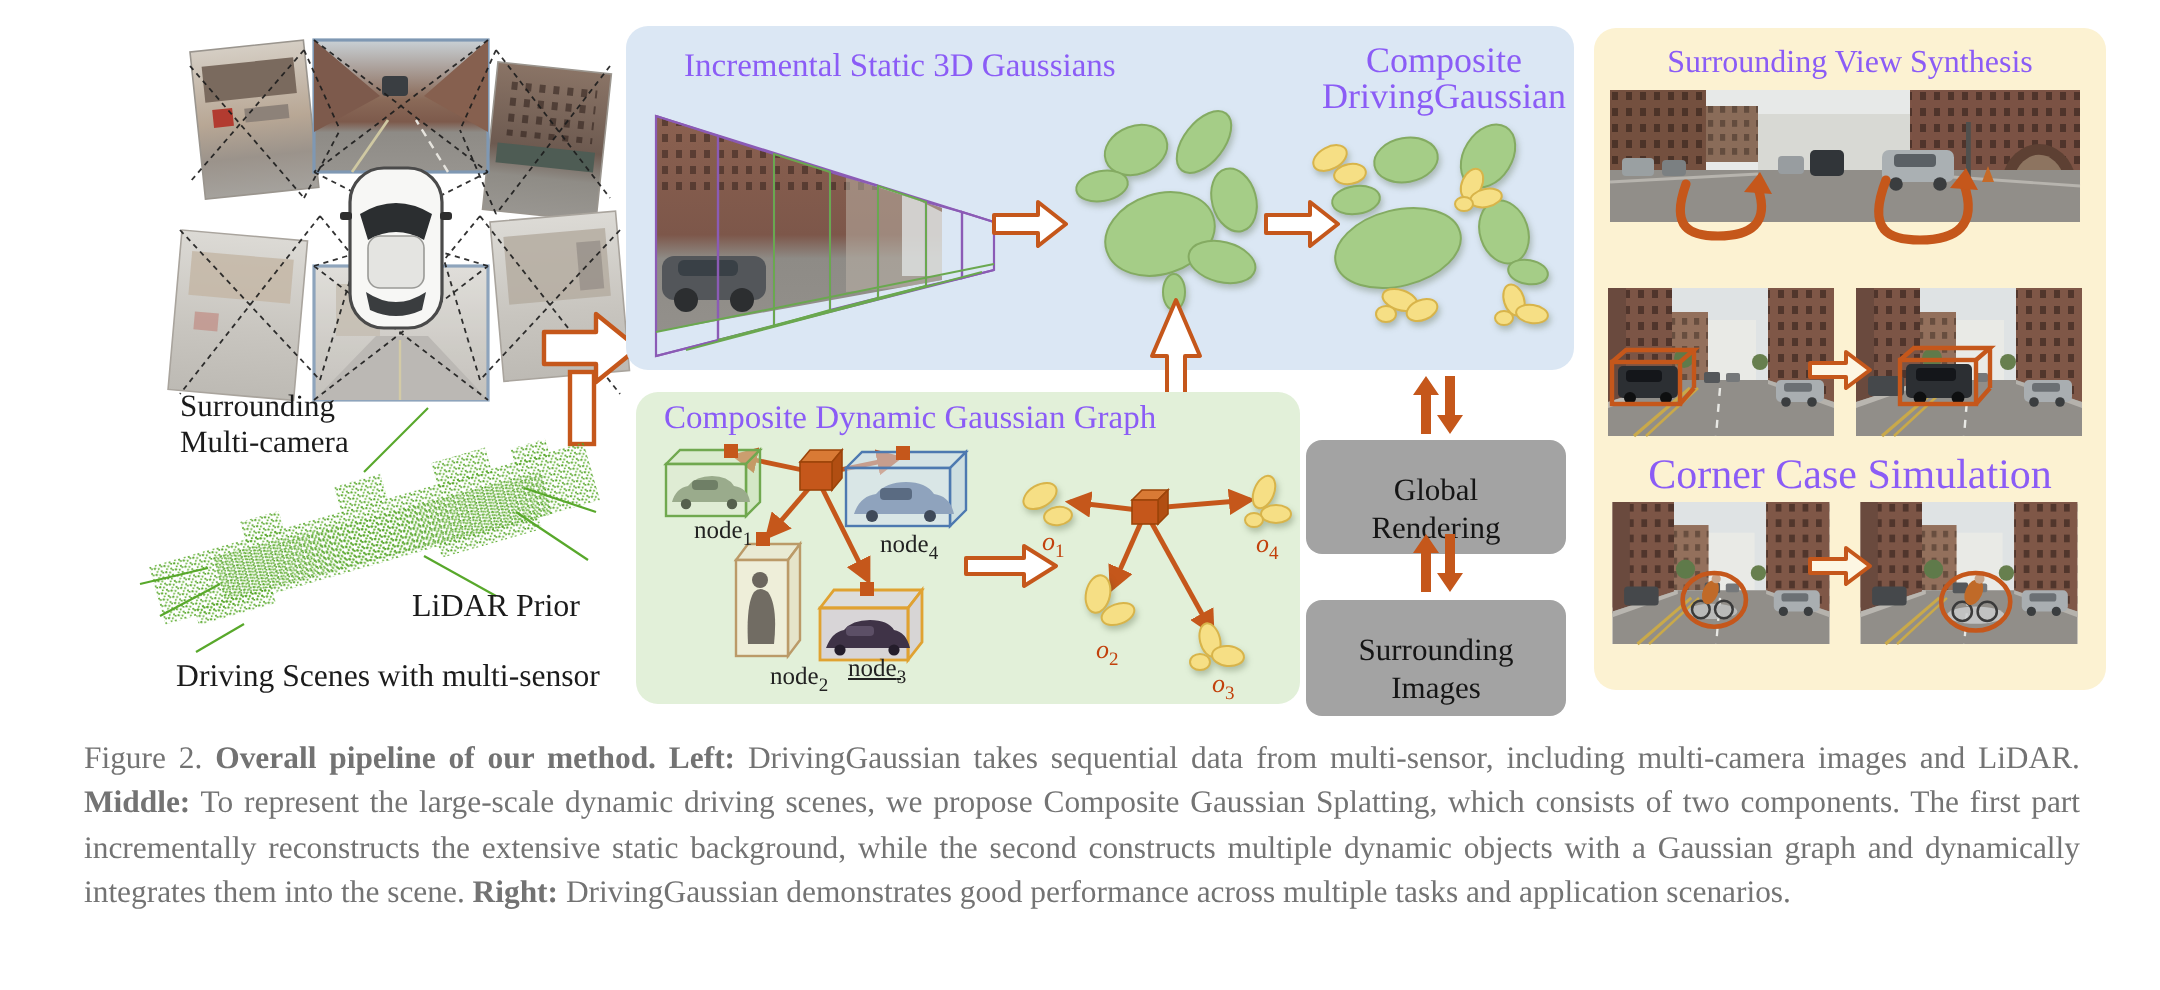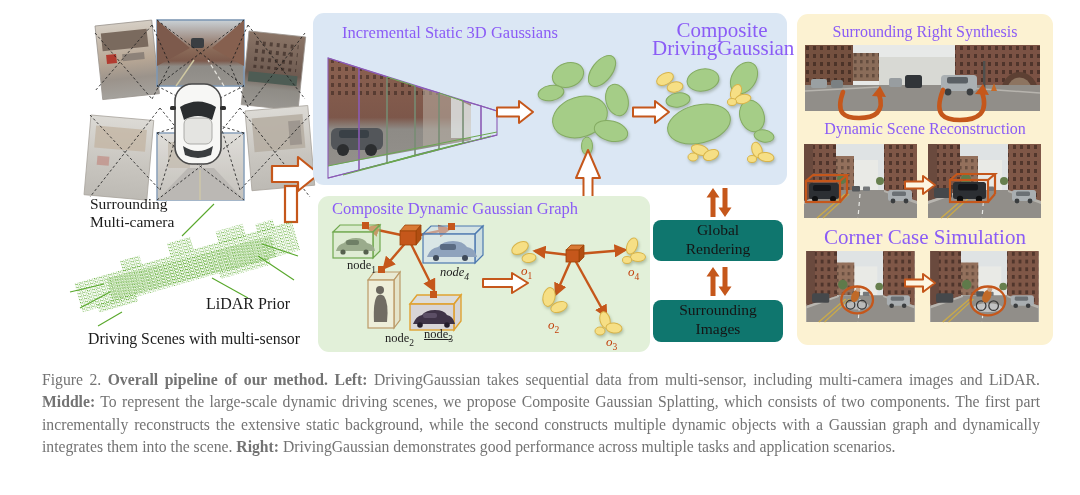--- a/index.html
+++ b/index.html
@@ -3,22 +3,22 @@
 <meta charset="utf-8">
 <style>
   html,body{margin:0;padding:0;background:#fff;}
   .page{position:relative;width:1080px;height:495px;background:#fff;overflow:hidden;
         font-family:"Liberation Serif","DejaVu Serif",serif;color:#151515;}
   .abs{position:absolute;}
   .panel{position:absolute;border-radius:11px;}
   .panel.blue{background:#dbe7f4;}
   .panel.green{background:#e2f0d9;}
   .panel.yellow{background:#fcf2d2;}
-  .gbox{position:absolute;border-radius:8px;background:#0f766e;text-align:center;
-        font-size:15.5px;line-height:19px;padding-top:0;}
+  .gbox{position:absolute;border-radius:8px;background:#a3a3a3;text-align:center;
+        font-size:15.5px;line-height:19px;padding-top:16px;}
   .ptitle{position:absolute;font-size:16.5px;line-height:18px;color:#8b5cf6;white-space:nowrap;}
   .ctr{text-align:center;}
   .lbl{position:absolute;font-size:15.5px;line-height:17.5px;color:#1b1b1b;}
   .nlab{position:absolute;font-size:12.5px;color:#222;white-space:nowrap;}
   .nlab sub{font-size:9.5px;}
   .olab{position:absolute;font-size:13px;font-style:italic;color:#c2410c;}
   .olab sub{font-size:9.5px;font-style:normal;}
   .blob-svg{filter:drop-shadow(1.5px 2.5px 1.5px rgba(60,80,40,.30));}
   .caption{position:absolute;left:42px;right:40px;top:369px;text-align:justify;
            font-size:15.7px;line-height:22.3px;color:#737373;}
@@ -191,21 +191,21 @@
   <div class="lbl" style="left:90px;top:195px;">
     <span>Surrounding</span><br>
     <span>Multi-camera</span>
   </div>
   <div class="lbl" style="left:206px;top:295px;font-size:16px;">LiDAR Prior</div>
   <div class="lbl ctr" style="left:80px;top:330px;width:228px;font-size:15.8px;">Driving Scenes with multi-sensor</div>
 
   <div class="panel blue" style="left:313px;top:13px;width:474px;height:172px;"></div>
 
   <div class="ptitle" style="left:342px;top:24px;">Incremental Static 3D Gaussians</div>
-  <div class="ptitle ctr" style="left:652px;top:21px;width:140px;font-size:21px;white-space:normal;">
+  <div class="ptitle ctr" style="left:652px;top:21px;width:140px;font-size:18px;white-space:normal;">
     <span>Composite</span><br>
     <span>DrivingGaussian</span>
   </div>
 
   <svg class="abs" style="left:323px;top:50px" width="182" height="130" viewBox="0 0 182 130">
     <defs>
       <linearGradient id="phF" x1="0" y1="0" x2="0" y2="1">
         <stop offset="0" stop-color="#8b6150"></stop>
           <stop offset=".55" stop-color="#7d574a"></stop>
         <stop offset=".66" stop-color="#8e8b86"></stop>
@@ -381,21 +381,21 @@
       <ellipse cx="227" cy="79" rx="6" ry="9.5" transform="rotate(12 227 79)"></ellipse>
       <ellipse cx="237" cy="89" rx="8.5" ry="5" transform="rotate(-20 237 89)"></ellipse>
       <ellipse cx="283" cy="102" rx="5" ry="8.5" transform="rotate(-14 283 102)"></ellipse>
       <ellipse cx="292" cy="110" rx="8" ry="5" transform="rotate(6 292 110)"></ellipse>
       <ellipse cx="278" cy="113" rx="5" ry="4"></ellipse>
     </g>
   </svg>
 
   <span class="nlab" style="left:347px;top:258px;">
     <span>node</span><sub>1</sub></span>
-  <span class="nlab" style="left:440px;top:265px;font-style:italic;">
+  <span class="nlab" style="left:440px;top:265px;">
     <span>node</span><sub>4</sub></span>
   <span class="nlab" style="left:365px;top:331px;margin-left:20px;">
     <span>node</span><sub>2</sub></span>
   <span class="nlab" style="left:424px;top:327px;text-decoration:underline;">
     <span>node</span><sub>3</sub></span>
   <span class="olab" style="left:521px;top:263px;">
     <span>o</span><sub>1</sub></span>
   <span class="olab" style="left:628px;top:264px;">
     <span>o</span><sub>4</sub></span>
   <span class="olab" style="left:548px;top:317px;">
@@ -415,21 +415,21 @@
     <path d="M7 0 L13.5 9.5 H9.5 V29 H4.5 V9.5 H0.5 Z" fill="#c5571b"></path>
     <path d="M19 29 L12.5 19.5 H16.5 V0 H21.5 V19.5 H25.5 Z" fill="#c5571b"></path>
   </svg>
   <div class="gbox" style="left:653px;top:300px;width:130px;height:42px;">
     <span>Surrounding</span><br>
     <span>Images</span>
   </div>
 
   <div class="panel yellow" style="left:797px;top:14px;width:256px;height:331px;"></div>
 
-  <div class="ptitle ctr" style="left:797px;top:23px;width:256px;font-size:16px;">Surrounding Right Synthesis</div>
+  <div class="ptitle ctr" style="left:797px;top:23px;width:256px;font-size:16px;">Surrounding View Synthesis</div>
 
   <svg class="abs" style="left:805px;top:45px" width="235" height="66" viewBox="0 0 235 66">
     <rect width="235" height="66" fill="#e7e9e8"></rect>
     <rect x="74" y="12" width="76" height="30" fill="#d8d9d4"></rect>
     <rect x="0" y="0" width="48" height="42" fill="#74503f"></rect>
     <rect x="0" y="0" width="48" height="42" fill="url(#winp)"></rect>
     <rect x="48" y="8" width="26" height="28" fill="#8a6c59"></rect>
     <rect x="48" y="8" width="26" height="28" fill="url(#winp2)"></rect>
     <rect x="150" y="0" width="85" height="44" fill="#7b5244"></rect>
     <rect x="150" y="0" width="85" height="44" fill="url(#winp)"></rect>
@@ -451,21 +451,20 @@
   </svg>
   <svg class="abs" style="left:833px;top:86px" width="160" height="38" viewBox="0 0 160 38">
     <g fill="none" stroke="#c5571b" stroke-width="4.6" stroke-linecap="round">
       <path d="M10,6 C2,28 12,32 26,32 C42,32 52,26 46,8"></path>
       <path d="M110,4 C100,30 112,34 127,34 C145,34 156,27 149,6"></path>
     </g>
     <polygon points="39,10 47,0 53,11" fill="#c5571b"></polygon>
     <polygon points="142,8 150,-2 156,9" fill="#c5571b"></polygon>
   </svg>
 
-  <div class="ptitle ctr" style="left:797px;top:120px;width:256px;font-size:16px;">Dynamic Scene Reconstruction</div>
 
   <svg class="abs" style="left:804px;top:144px" width="113" height="74" viewBox="0 0 113 74">
     <use href="#sym-street"></use>
     <rect x="5" y="39" width="30" height="16" rx="2.5" fill="#2c2f33"></rect>
     <rect x="9" y="41" width="18" height="6" rx="2" fill="#14161a"></rect>
     <circle cx="11" cy="55" r="3" fill="#0e0f10"></circle>
       <circle cx="29" cy="55" r="3" fill="#0e0f10"></circle>
     <g fill="none" stroke="#c5571b" stroke-width="2.2">
       <rect x="2" y="37" width="34" height="21"></rect>
       <polyline points="2,37 9,31 43,31 36,37"></polyline>

